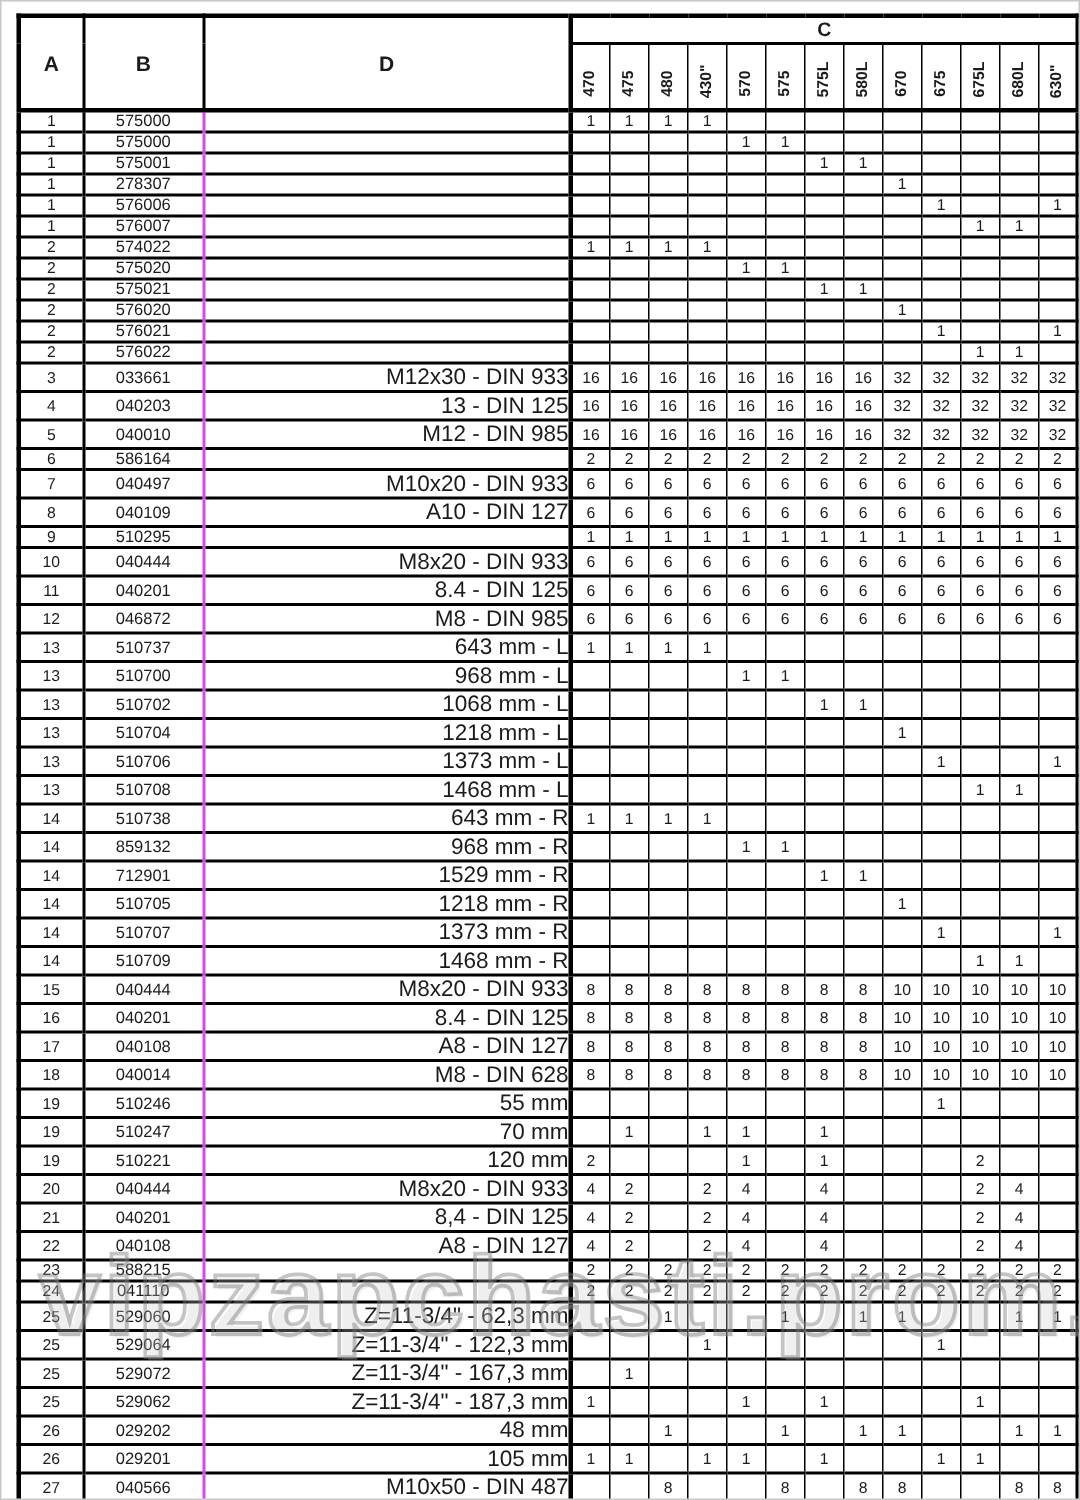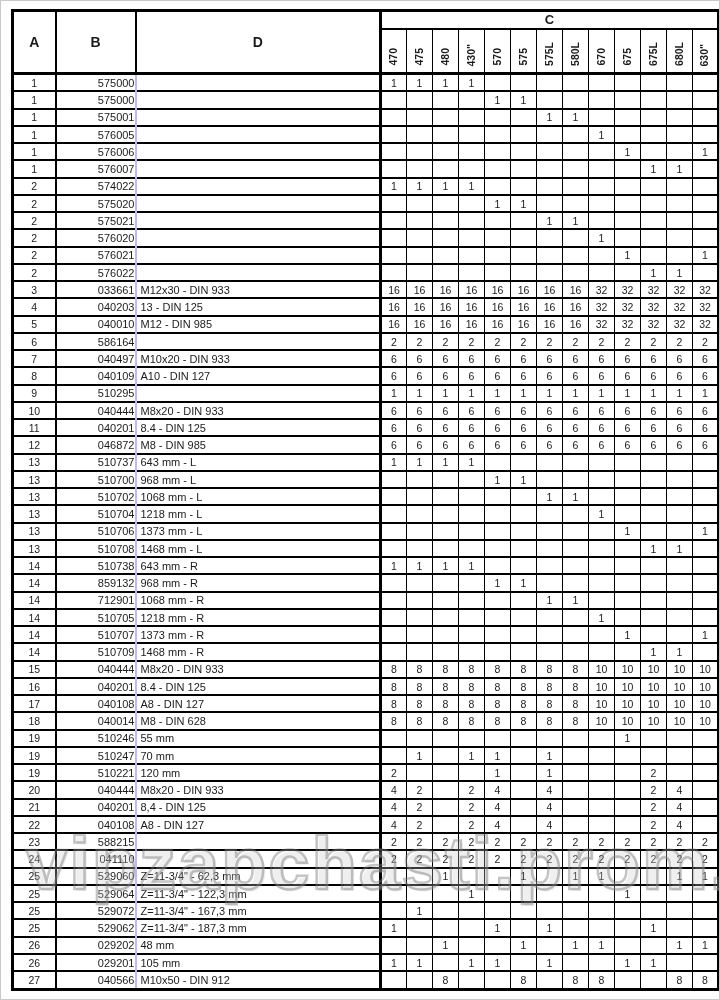--- a/index.html
+++ b/index.html
@@ -41,22 +41,22 @@
   th.rot span {
     display: inline-block;
     writing-mode: vertical-rl;
     transform: rotate(180deg);
     font-size: 10.5px; font-weight: bold; line-height: 1.05;
     padding-top: 2px;
   }
 
   
   tbody td { border-top: 2px solid #000; font-size: 10.5px; text-align: center; }
-  td.c-b { border-left: 2px solid #000; font-size: 11px; text-align: right; }
-  td.c-d { border-left: 2px solid #c4b5fd; text-align: left; padding-left: 4px; font-size: 11px; }
+  td.c-b { border-left: 2px solid #000; font-size: 11px; }
+  td.c-d { border-left: 2px solid #d946ef; text-align: right; padding-left: 4px; font-size: 15px; }
   td.q  { border-left: 1px solid #000; }
   td.q0 { border-left: 3px solid #000; }
 
   .watermark {
     position: absolute;
     left: 25px; top: 820px;
     font-size: 74px; font-weight: bold;
     letter-spacing: 2px;
     white-space: nowrap;
     color: rgba(255,255,255,0.05);
@@ -161,21 +161,21 @@
         <td class="q">1</td>
         <td class="q">1</td>
         <td class="q"></td>
         <td class="q"></td>
         <td class="q"></td>
         <td class="q"></td>
         <td class="q"></td>
       </tr>
       <tr>
         <td class="c-a">1</td>
-        <td class="c-b">576005</td>
+        <td class="c-b">278307</td>
         <td class="c-d"></td>
         <td class="q q0"></td>
         <td class="q"></td>
         <td class="q"></td>
         <td class="q"></td>
         <td class="q"></td>
         <td class="q"></td>
         <td class="q"></td>
         <td class="q"></td>
         <td class="q">1</td>
@@ -648,21 +648,21 @@
         <td class="q"></td>
         <td class="q"></td>
         <td class="q"></td>
         <td class="q"></td>
         <td class="q"></td>
         <td class="q"></td>
       </tr>
       <tr>
         <td class="c-a">14</td>
         <td class="c-b">712901</td>
-        <td class="c-d">1068 mm - R</td>
+        <td class="c-d">1529 mm - R</td>
         <td class="q q0"></td>
         <td class="q"></td>
         <td class="q"></td>
         <td class="q"></td>
         <td class="q"></td>
         <td class="q"></td>
         <td class="q">1</td>
         <td class="q">1</td>
         <td class="q"></td>
         <td class="q"></td>
@@ -1044,21 +1044,21 @@
         <td class="q"></td>
         <td class="q"></td>
         <td class="q">1</td>
         <td class="q">1</td>
         <td class="q"></td>
         <td class="q"></td>
       </tr>
       <tr>
         <td class="c-a">27</td>
         <td class="c-b">040566</td>
-        <td class="c-d">M10x50 - DIN 912</td>
+        <td class="c-d">M10x50 - DIN 487</td>
         <td class="q q0"></td>
         <td class="q"></td>
         <td class="q">8</td>
         <td class="q"></td>
         <td class="q"></td>
         <td class="q">8</td>
         <td class="q"></td>
         <td class="q">8</td>
         <td class="q">8</td>
         <td class="q"></td>

